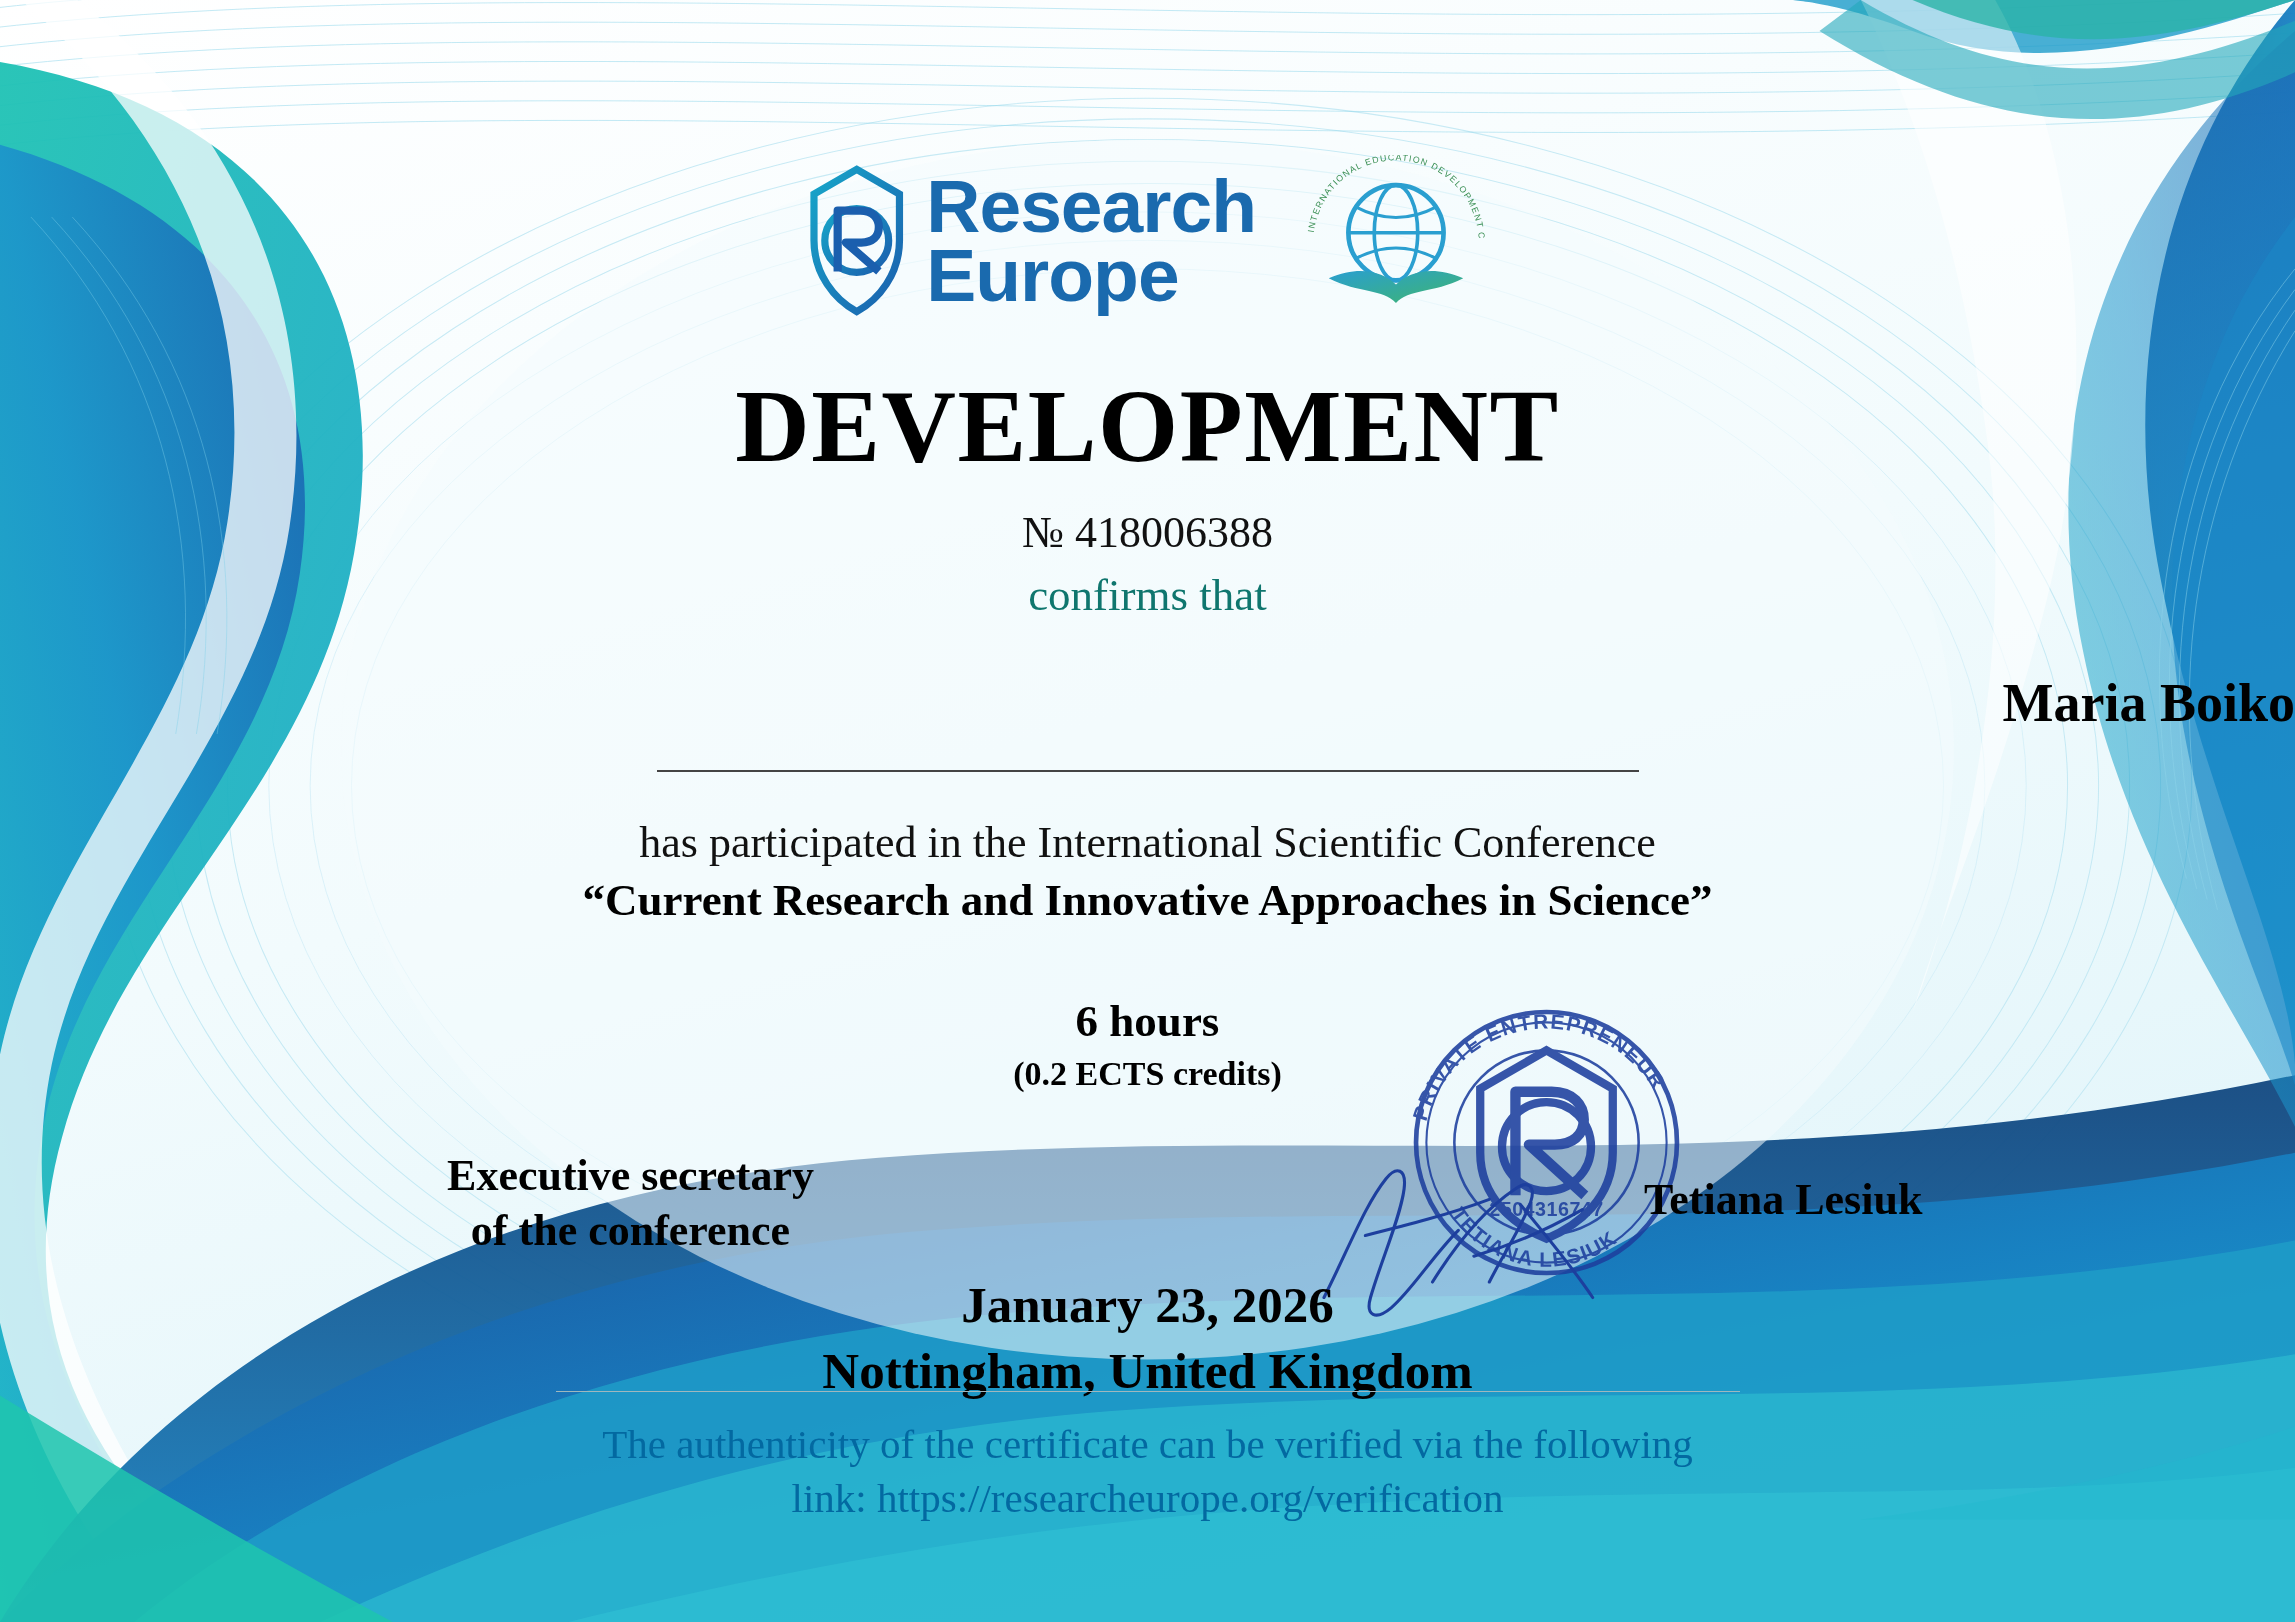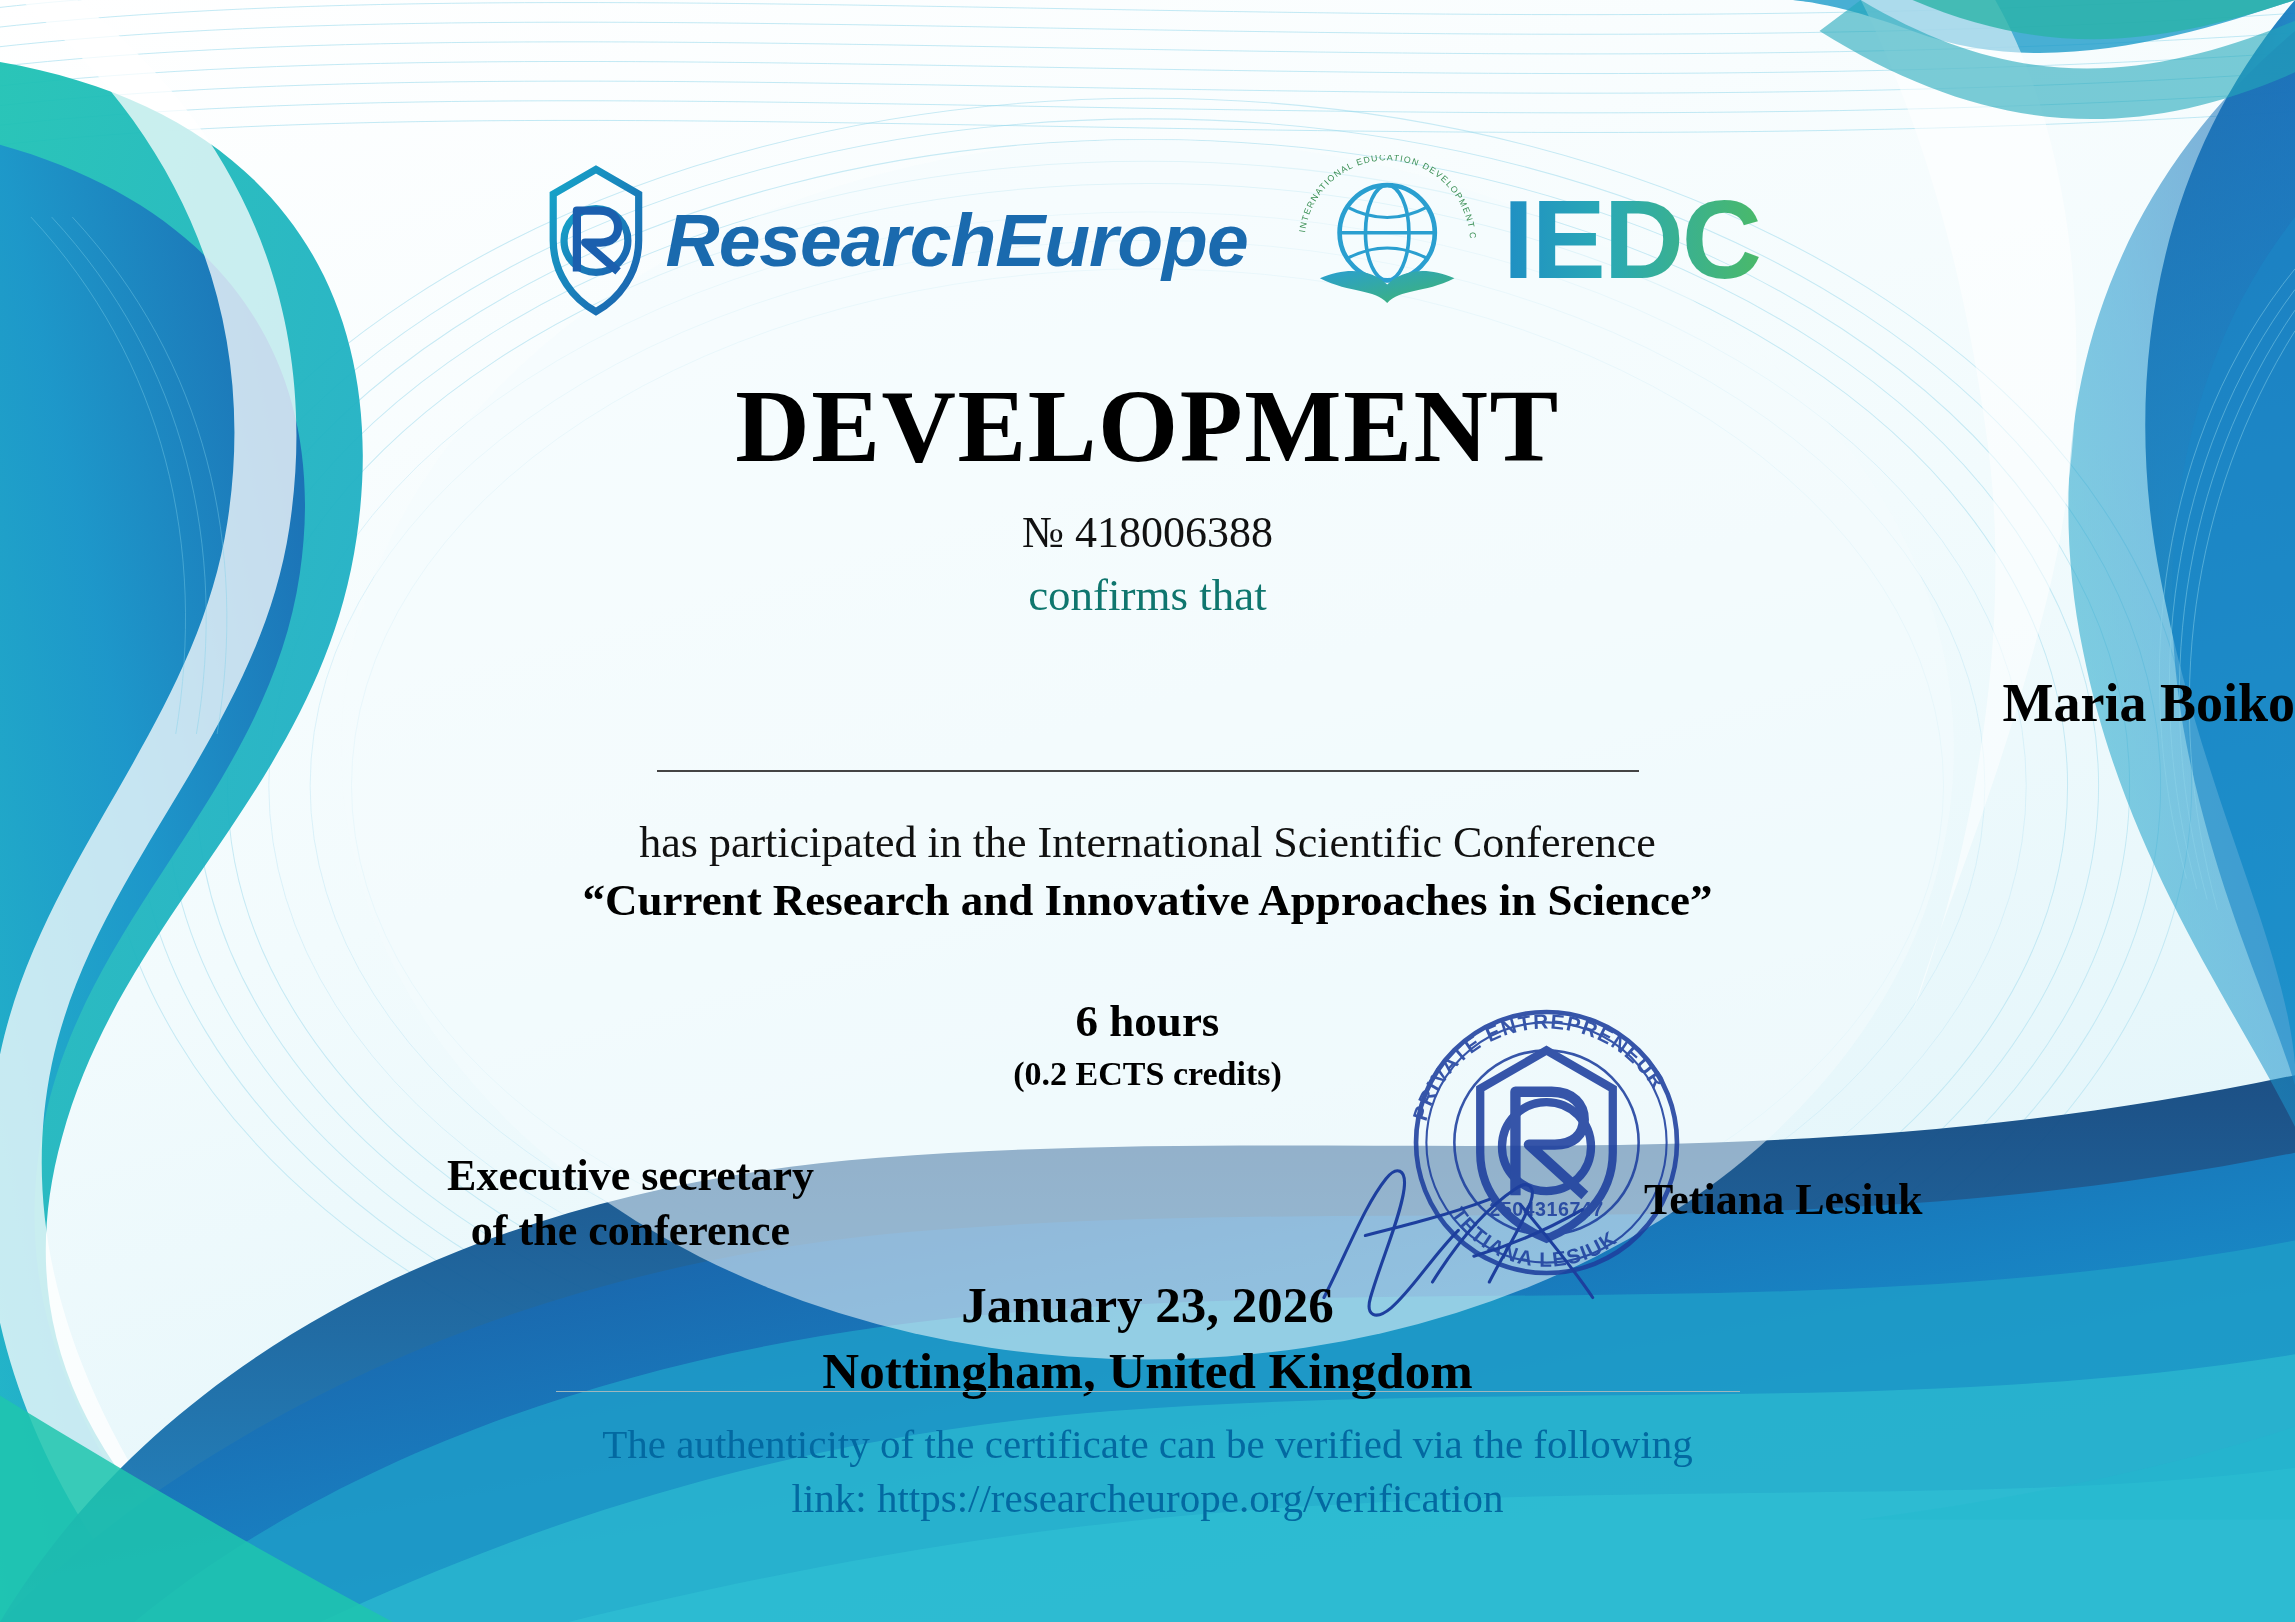--- a/index.html
+++ b/index.html
@@ -54,23 +54,22 @@
     align-items: center;
     gap: 9.3px;
   }
   .re-mark {
     width: 121px;
     height: 155px;
     position: relative;
   }
   .re-words {
     display: flex;
-    flex-direction: row;
+    flex-direction: column;
     line-height: 0.92;
-    font-style: italic;
   }
   .re-words .w1, .re-words .w2 {
     font-family: "Liberation Sans", sans-serif;
     font-weight: bold;
     font-size: 75px;
     color: #1f6fb2;
     letter-spacing: -1px;
   }
   .re-words .w1 { color: #1a6aae; }
   .re-words .w2 { color: #1a6aae; }
@@ -419,21 +418,20 @@
 
             <circle cx="200" cy="150" r="92" fill="none" stroke="#2a9fd0" stroke-width="9"></circle>
             <ellipse cx="200" cy="150" rx="42" ry="92" fill="none" stroke="#2a9fd0" stroke-width="7"></ellipse>
             <line x1="108" y1="150" x2="292" y2="150" stroke="#2a9fd0" stroke-width="7"></line>
             <path d="M 122 100 C 175 128 225 128 278 100" fill="none" stroke="#2a9fd0" stroke-width="6"></path>
             <path d="M 122 200 C 175 172 225 172 278 200" fill="none" stroke="#2a9fd0" stroke-width="6"></path>
 
             <path d="M 70 238 C 130 212 175 226 200 250 C 225 226 270 212 330 238 C 270 268 225 258 200 286 C 175 258 130 268 70 238 Z" fill="url(#gIedcG)"></path>
           </svg>
         </div>
-        <div class="iedc-text">IEDC</div>
       </div>
     </div>
 
     <div class="title">DEVELOPMENT</div>
     <div class="cert-number">№ 418006388</div>
     <div class="confirms">confirms that</div>
     <div class="recipient">Maria Boiko</div>
     <div class="rule-name"></div>
 
     <div class="participated">has participated in the International Scientific Conference</div>

